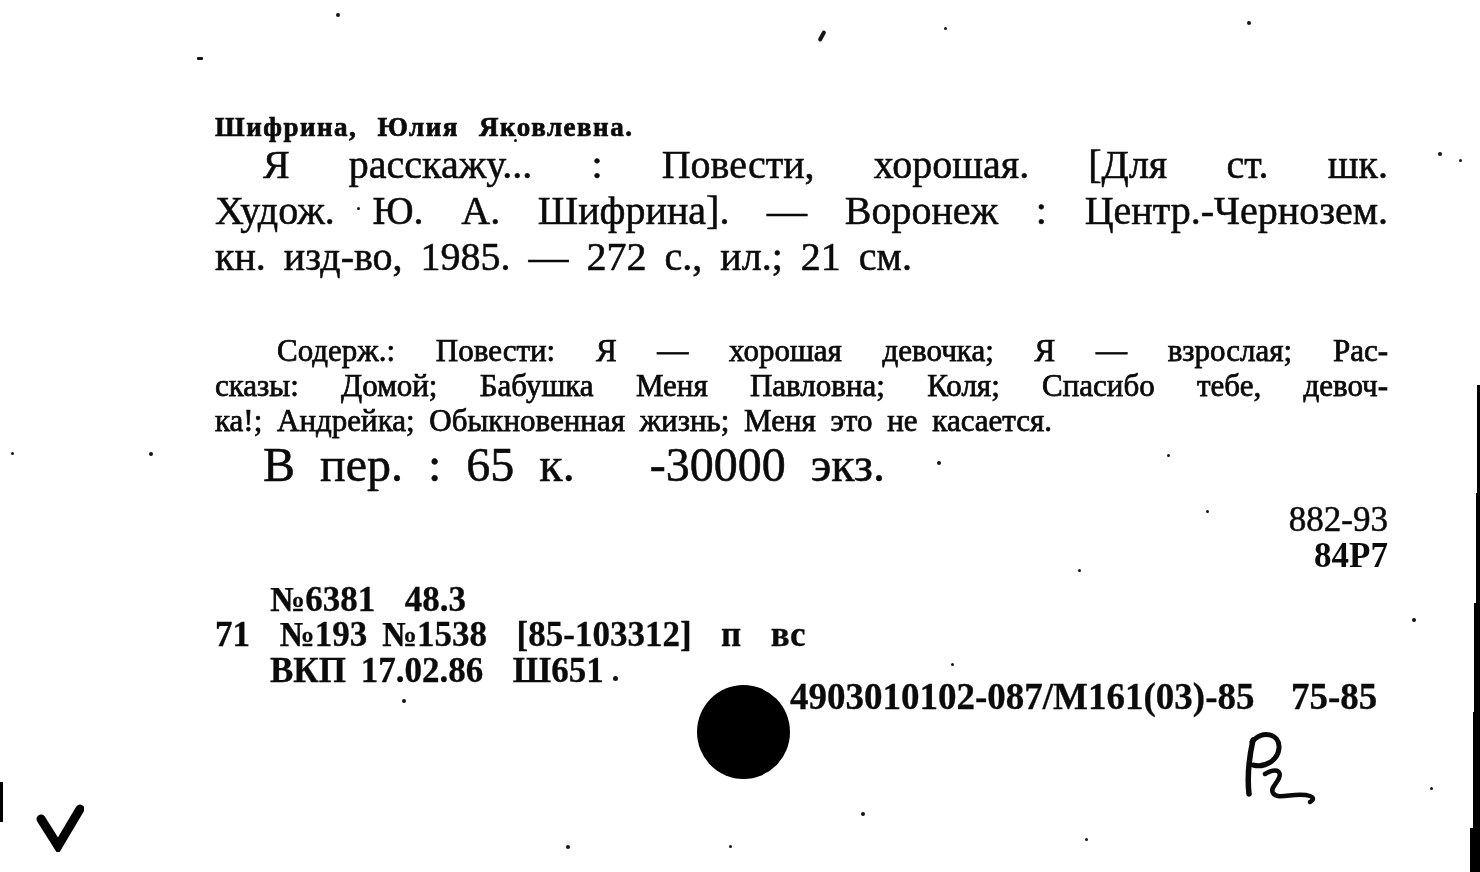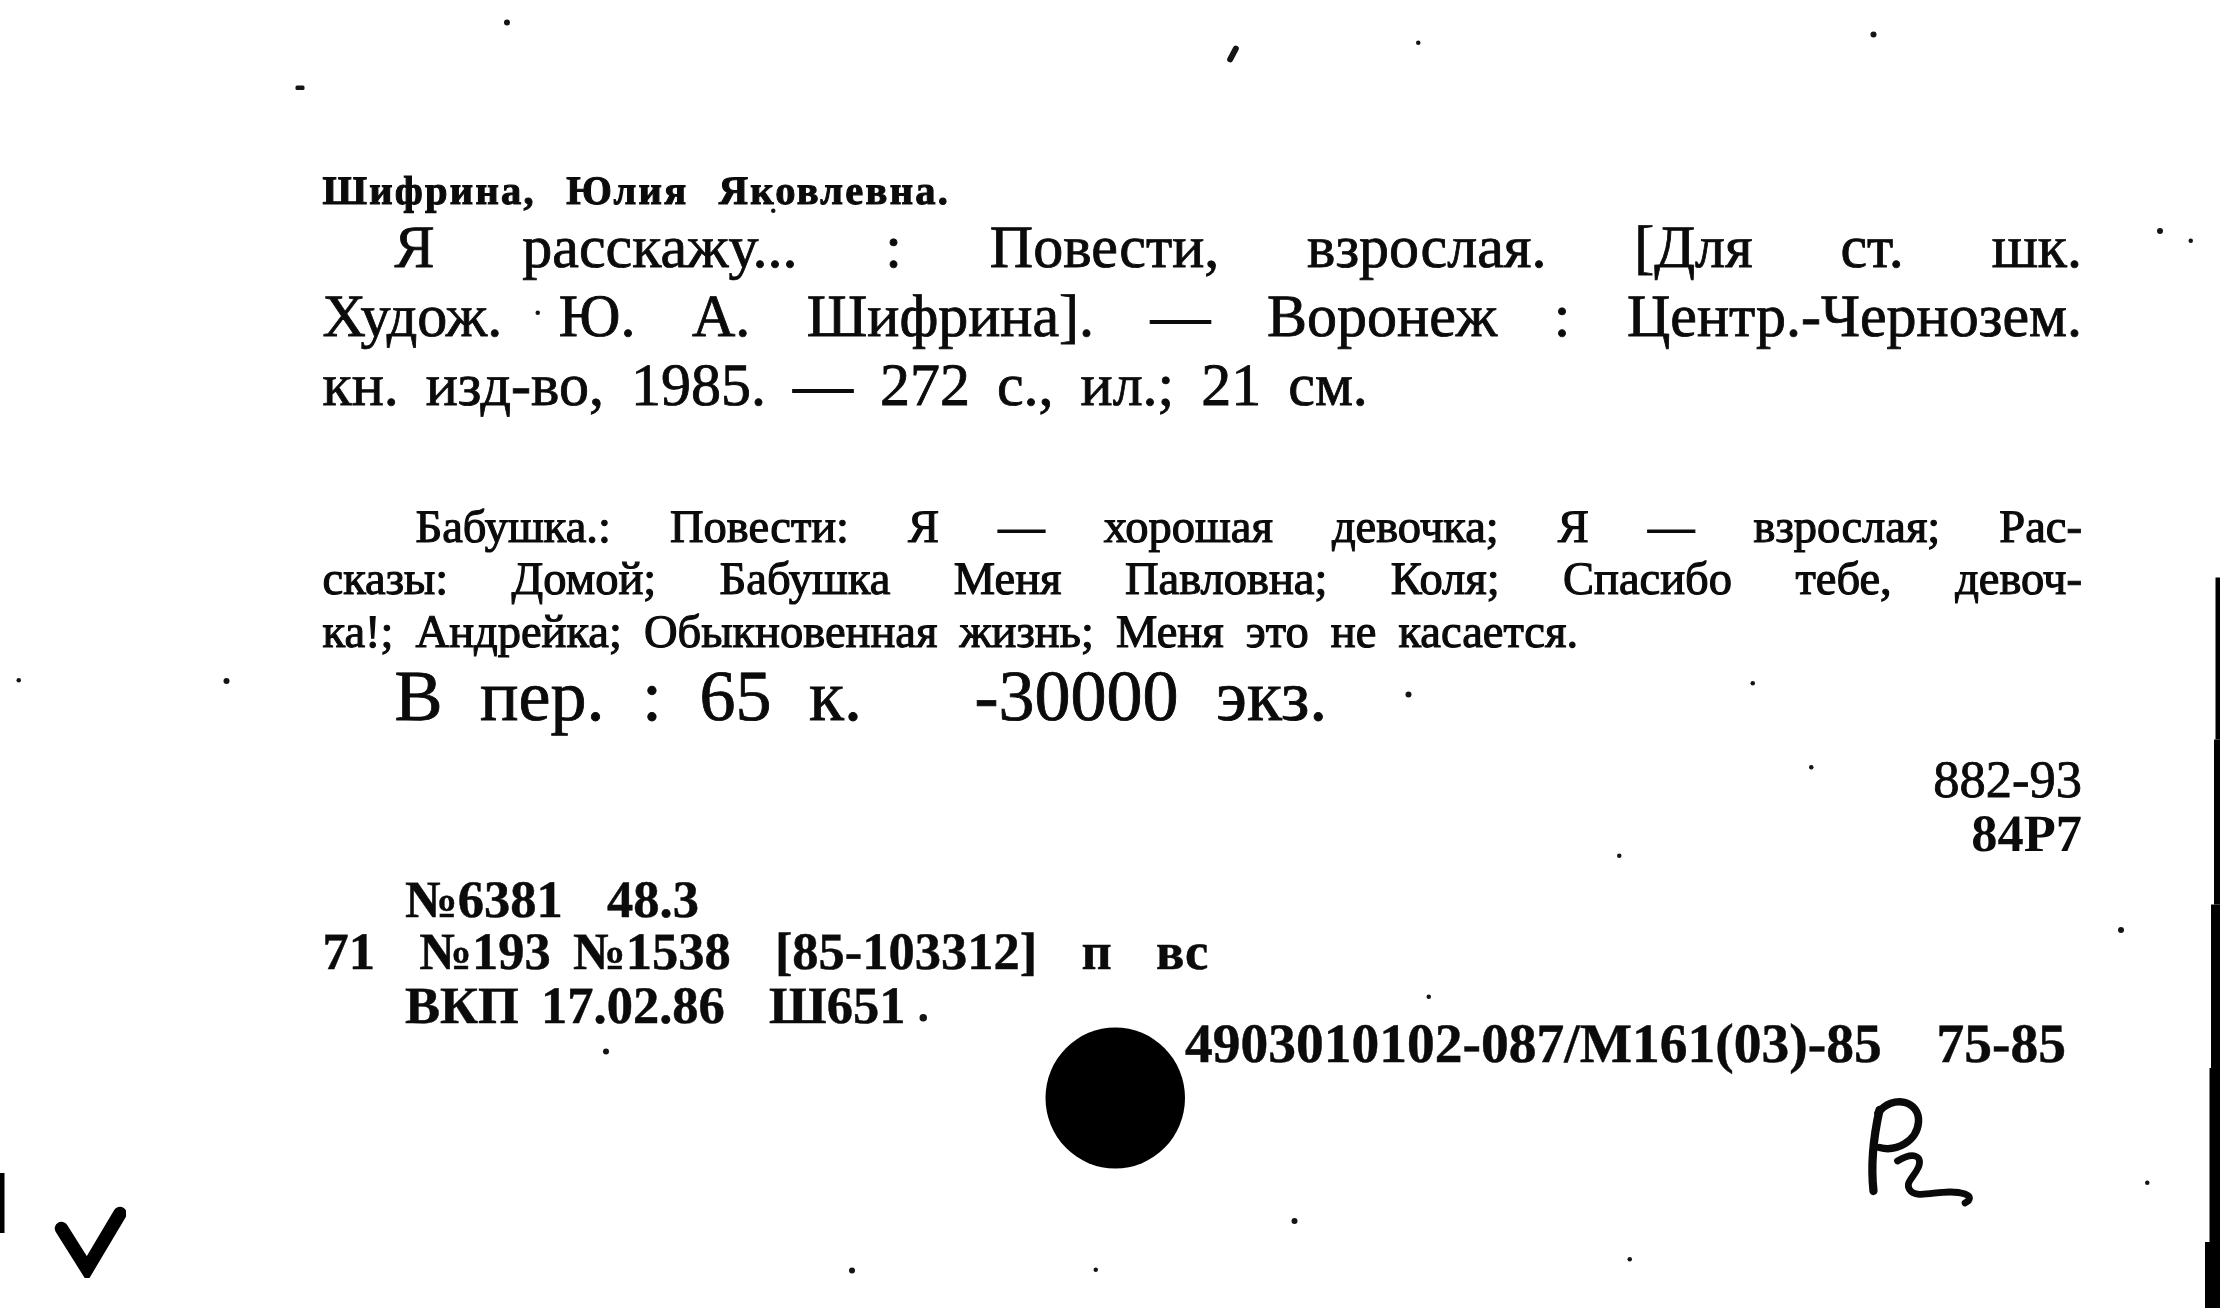--- a/index.html
+++ b/index.html
@@ -42,27 +42,27 @@
 
   .edge{background:#000}
   .speck{position:absolute;background:#141414;border-radius:50%}
 </style>
 </head>
 <body>
 
 <div class="abs heading">Шифрина, Юлия Яковлевна.</div>
 
 <div class="abs desc ink">
-  <div class="ln first">Я расскажу... : Повести, взрослая. [Для ст. шк.</div>
+  <div class="ln first">Я расскажу... : Повести, хорошая. [Для ст. шк.</div>
   <div class="ln">Худож. Ю. А. Шифрина]. — Воронеж : Центр.-Чернозем.</div>
   <div class="ln last">кн. изд-во, 1985. — 272 с., ил.; 21 см.</div>
 </div>
 
 <div class="abs contents">
-  <div class="ln first">Бабушка.: Повести: Я — хорошая девочка; Я — взрослая; Рас-</div>
+  <div class="ln first">Содерж.: Повести: Я — хорошая девочка; Я — взрослая; Рас-</div>
   <div class="ln">сказы: Домой; Бабушка Меня Павловна; Коля; Спасибо тебе, девоч-</div>
   <div class="ln last">ка!; Андрейка; Обыкновенная жизнь; Меня это не касается.</div>
 </div>
 
 <div class="abs price ink">В пер. : 65 к.   -30000 экз.</div>
 
 <div class="abs idx idx-upper ink">882-93</div>
 <div class="abs idx idx-lower">84Р7</div>
 
 <div class="abs admin admin1">№6381  48.3</div>

